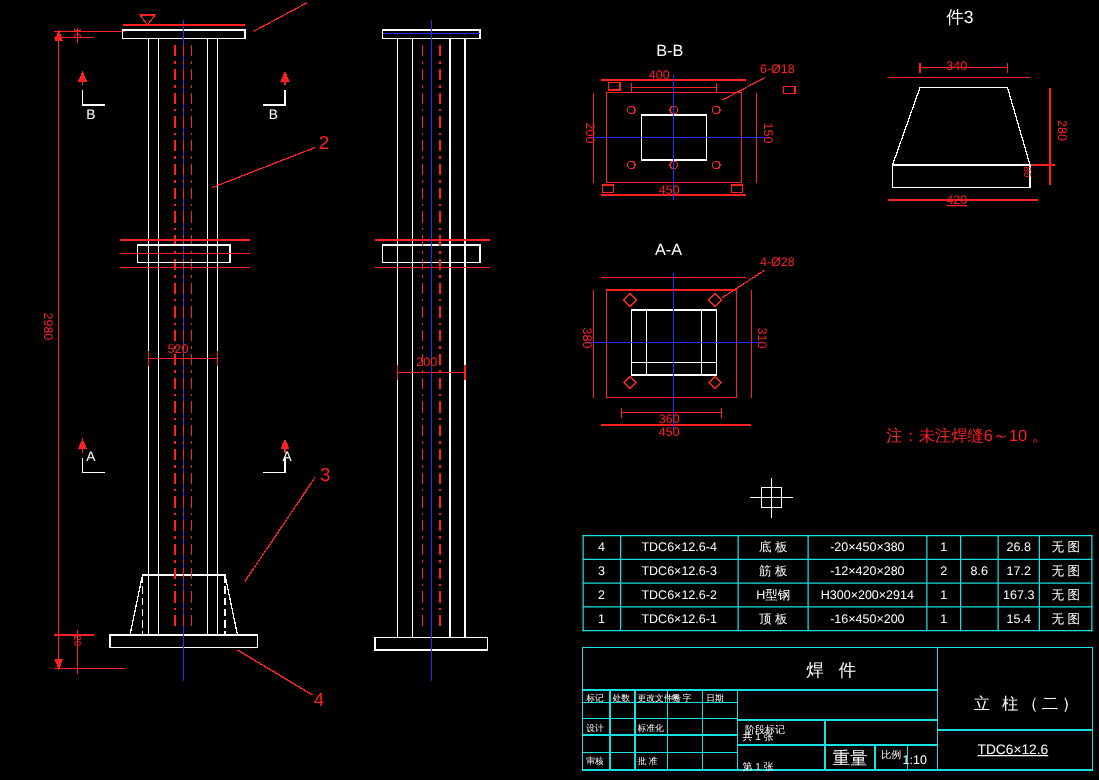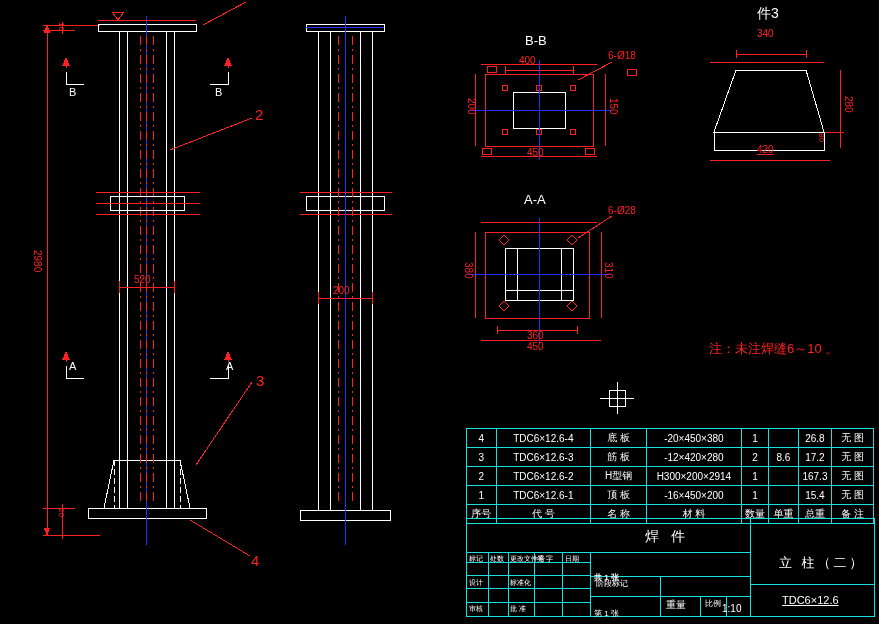--- a/index.html
+++ b/index.html
@@ -231,25 +231,25 @@
 <div class="lblr" style="left:527px;top:147px;">450</div>
 <div class="lblr vert" style="left:466px;top:98px;">200</div>
 <div class="lblr vert" style="left:608px;top:98px;">150</div>
 <div class="lblr" style="left:608px;top:50px;">6-Ø18</div>
 
 <div class="lblw" style="left:524px;top:192px;font-size:13px;">A-A</div>
 <div class="lblr" style="left:527px;top:330px;">360</div>
 <div class="lblr" style="left:527px;top:341px;">450</div>
 <div class="lblr vert" style="left:463px;top:262px;">380</div>
 <div class="lblr vert" style="left:603px;top:262px;">310</div>
-<div class="lblr" style="left:608px;top:205px;">6-Ø28</div>
+<div class="lblr" style="left:608px;top:205px;">4-Ø28</div>
 
 <div class="lblw" style="left:757px;top:5px;font-size:14px;">件3</div>
-<div class="lblr" style="left:757px;top:28px;">340</div>
-<div class="lblr" style="left:757px;top:144px;text-decoration:underline;">420</div>
+<div class="lblr" style="left:757px;top:48px;">340</div>
+<div class="lblr" style="left:757px;top:155px;text-decoration:underline;">420</div>
 <div class="lblr vert" style="left:843px;top:96px;">280</div>
 <div class="lblr vert" style="left:817px;top:133px;font-size:8px;">80</div>
 
 <div class="lblr" style="left:709px;top:340px;font-size:13px;">注：未注焊缝6～10 。</div>
 
 <table class="tbl" style="left:466px;top:428px;width:408px;">
   <tbody>
       <tr>
     <td style="width:28px">4</td>
     <td style="width:92px">TDC6×12.6-4</td>
@@ -283,30 +283,20 @@
   <tr>
     <td>1</td>
     <td>TDC6×12.6-1</td>
     <td>顶 板</td>
     <td>-16×450×200</td>
     <td>1</td>
     <td></td>
     <td>15.4</td>
     <td>无 图</td>
   </tr>
-  <tr>
-    <td>序号</td>
-    <td>代 号</td>
-    <td>名 称</td>
-    <td>材 料</td>
-    <td>数量</td>
-    <td>单重</td>
-    <td>总重</td>
-    <td>备 注</td>
-  </tr>
 </tbody>
   </table>
 
 <svg width="879" height="624" style="pointer-events:none;">
   <g stroke="#19e0e0" fill="none" shape-rendering="crispEdges">
     <rect x="466" y="518" width="408" height="98"></rect>
     <line x1="466" y1="552" x2="750" y2="552"></line>
     <line x1="750" y1="518" x2="750" y2="616"></line>
     <line x1="750" y1="584" x2="874" y2="584"></line>
     <line x1="590" y1="552" x2="590" y2="616"></line>
@@ -335,19 +325,19 @@
 <div class="lbl" style="left:510px;top:554px;font-size:7px;">更改文件号</div>
 <div class="lbl" style="left:537px;top:554px;font-size:7px;">签 字</div>
 <div class="lbl" style="left:565px;top:554px;font-size:7px;">日期</div>
 
 <div class="lbl" style="left:469px;top:578px;font-size:7px;">设计</div>
 <div class="lbl" style="left:510px;top:578px;font-size:7px;">标准化</div>
 <div class="lbl" style="left:469px;top:604px;font-size:7px;">审核</div>
 <div class="lbl" style="left:510px;top:604px;font-size:7px;">批 准</div>
 
 <div class="lbl" style="left:596px;top:578px;font-size:8px;">阶段标记</div>
-<div class="lbl" style="left:666px;top:598px;font-size:10px;">重量</div>
+<div class="lbl" style="left:666px;top:598px;font-size:14px;">重量</div>
 <div class="lbl" style="left:705px;top:598px;font-size:8px;">比例</div>
 
 <div class="lblw" style="left:662px;top:639px;font-size:10px;">222.6</div>
 <div class="lblw" style="left:702px;top:603px;font-size:10px;padding-left:20px;">1:10</div>
-<div class="lbl" style="left:594px;top:572px;font-size:8px;font-weight:bold;">共 1 张</div>
+<div class="lbl" style="left:594px;top:584px;font-size:8px;">共 1 张</div>
 <div class="lbl" style="left:594px;top:608px;font-size:8px;">第 1 张</div>
 
 </body></html>

